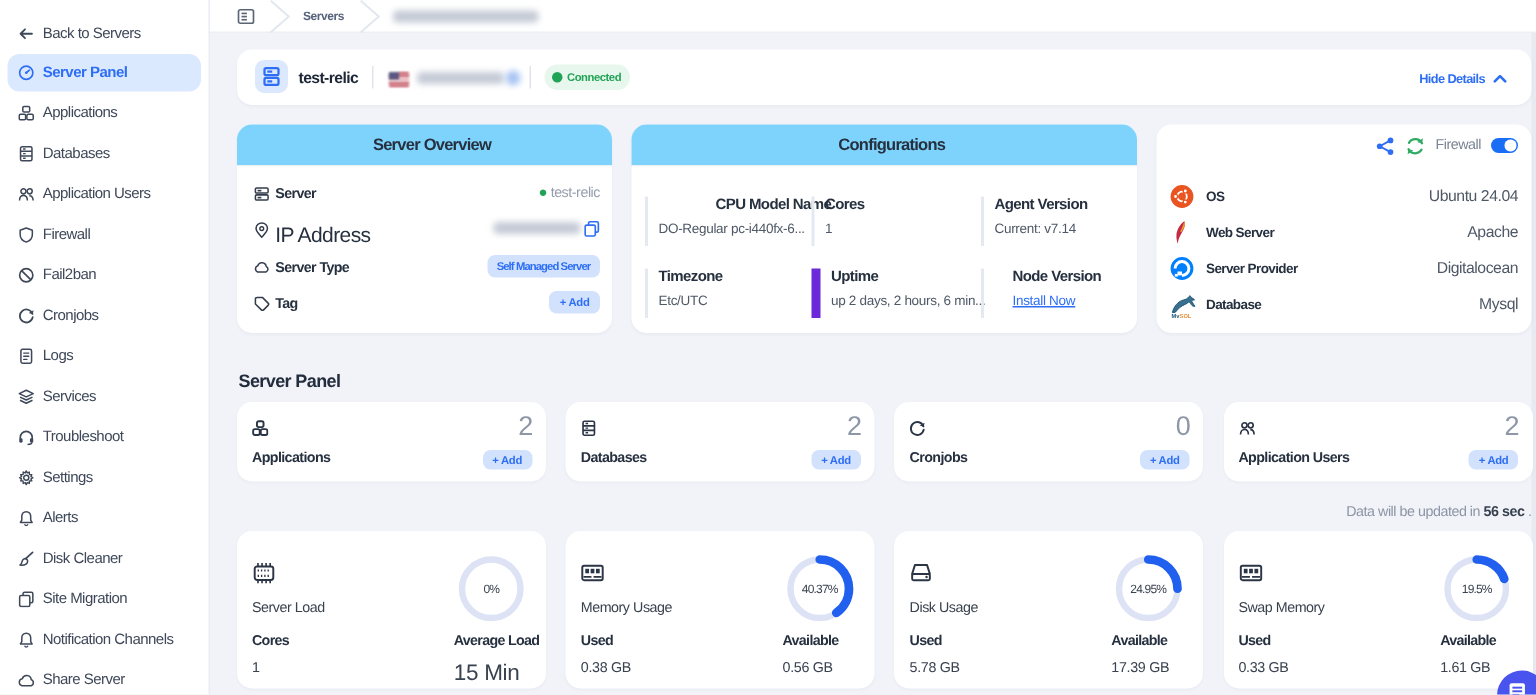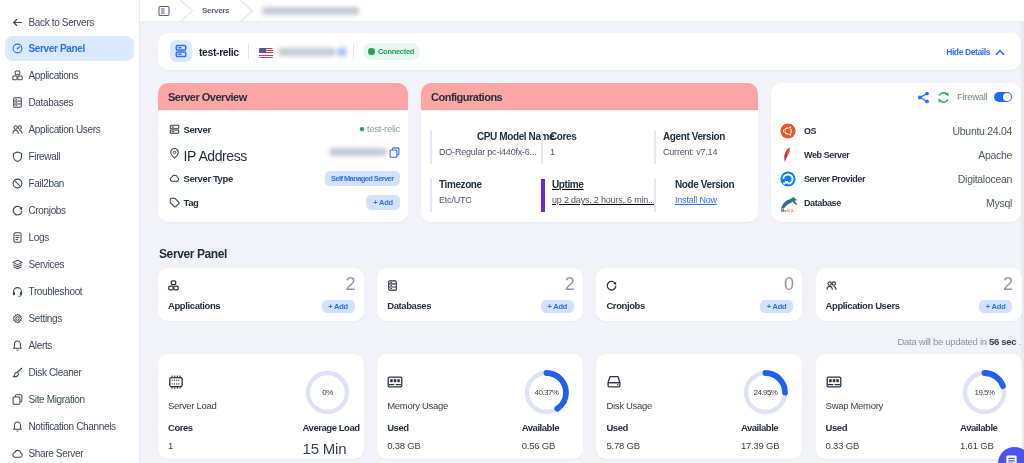--- a/index.html
+++ b/index.html
@@ -1,20 +1,20 @@
 <!DOCTYPE html>
 <html><head>
 <meta charset="utf-8">
 <style>
 *{margin:0;padding:0;box-sizing:border-box;}
 html,body{width:1024px;height:463px;overflow:hidden;}
 body{font-family:"Liberation Sans",sans-serif;background:#f1f3f8;position:relative;}
 .abs{position:absolute;}
 .card{background:#fff;border-radius:10px;position:absolute;box-shadow:0 1px 2px rgba(30,40,70,0.04);}
-.strip{background:#fca5a5;border-bottom:1px solid #edf0f5;border-radius:10px 10px 0 0;height:28px;line-height:28px;padding-left:10px;font-weight:bold;font-size:11px;letter-spacing:-0.5px;color:#26303f;}
+.strip{background:#7dd3fc;border-bottom:1px solid #edf0f5;border-radius:10px 10px 0 0;height:28px;line-height:28px;padding-left:10px;font-weight:bold;font-size:11px;letter-spacing:-0.5px;color:#26303f;text-align:center;}
 .pill-blue{background:#d2e2fc;color:#2d6ef5;border-radius:5px;font-weight:bold;}
 svg{display:block;}
 .blurblock{filter:blur(2.2px);border-radius:3px;}
 </style>
 </head>
 <body>
 
 <div class="abs" style="left:1021px;top:22px;width:3px;height:441px;background:#e7eaf0;"></div>
 
 <div class="abs" style="left:0;top:0;width:140px;height:463px;background:#fff;border-right:1px solid #e9ecf2;z-index:5;" id="sidebar">
@@ -203,21 +203,21 @@
     <div style="font-size:9px;color:#4e5866;margin-top:5px;white-space:nowrap;letter-spacing:-0.2px;">1</div>
   </div>
       <div class="abs" style="left:233px;top:48px;height:33px;border-left:2px solid #e4e9f1;padding-left:7px;">
     <div style="font-size:10px;font-weight:bold;letter-spacing:-0.4px;color:#26303f;white-space:nowrap;">Agent Version</div>
     <div style="font-size:9px;color:#4e5866;margin-top:5px;white-space:nowrap;letter-spacing:-0.2px;">Current: v7.14</div>
   </div>
       <div class="abs" style="left:9px;top:96px;height:33px;border-left:2px solid #e4e9f1;padding-left:7px;">
     <div style="font-size:10px;font-weight:bold;letter-spacing:-0.4px;color:#26303f;white-space:nowrap;">Timezone</div>
     <div style="font-size:9px;color:#4e5866;margin-top:5px;white-space:nowrap;letter-spacing:-0.2px;">Etc/UTC</div>
   </div>
-      <div class="abs" style="left:120px;top:96px;height:33px;border-left:4px solid #6d28d9;padding-left:7px;text-decoration:underline;">
+      <div class="abs" style="left:120px;top:96px;height:33px;border-left:6px solid #6d28d9;padding-left:7px;">
     <div style="font-size:10px;font-weight:bold;letter-spacing:-0.4px;color:#26303f;white-space:nowrap;">Uptime</div>
     <div style="font-size:9px;color:#4e5866;margin-top:5px;white-space:nowrap;letter-spacing:-0.2px;">up 2 days, 2 hours, 6 min...</div>
   </div>
       <div class="abs" style="left:233px;top:96px;height:33px;border-left:2px solid #e4e9f1;padding-left:19px;">
     <div style="font-size:10px;font-weight:bold;letter-spacing:-0.4px;color:#26303f;white-space:nowrap;">Node Version</div>
     <div style="font-size:9px;color:#4e5866;margin-top:5px;white-space:nowrap;letter-spacing:-0.2px;"><span style="color:#2d6ef5;text-decoration:underline;">Install Now</span></div>
   </div>
     </div>
 </div>
 

